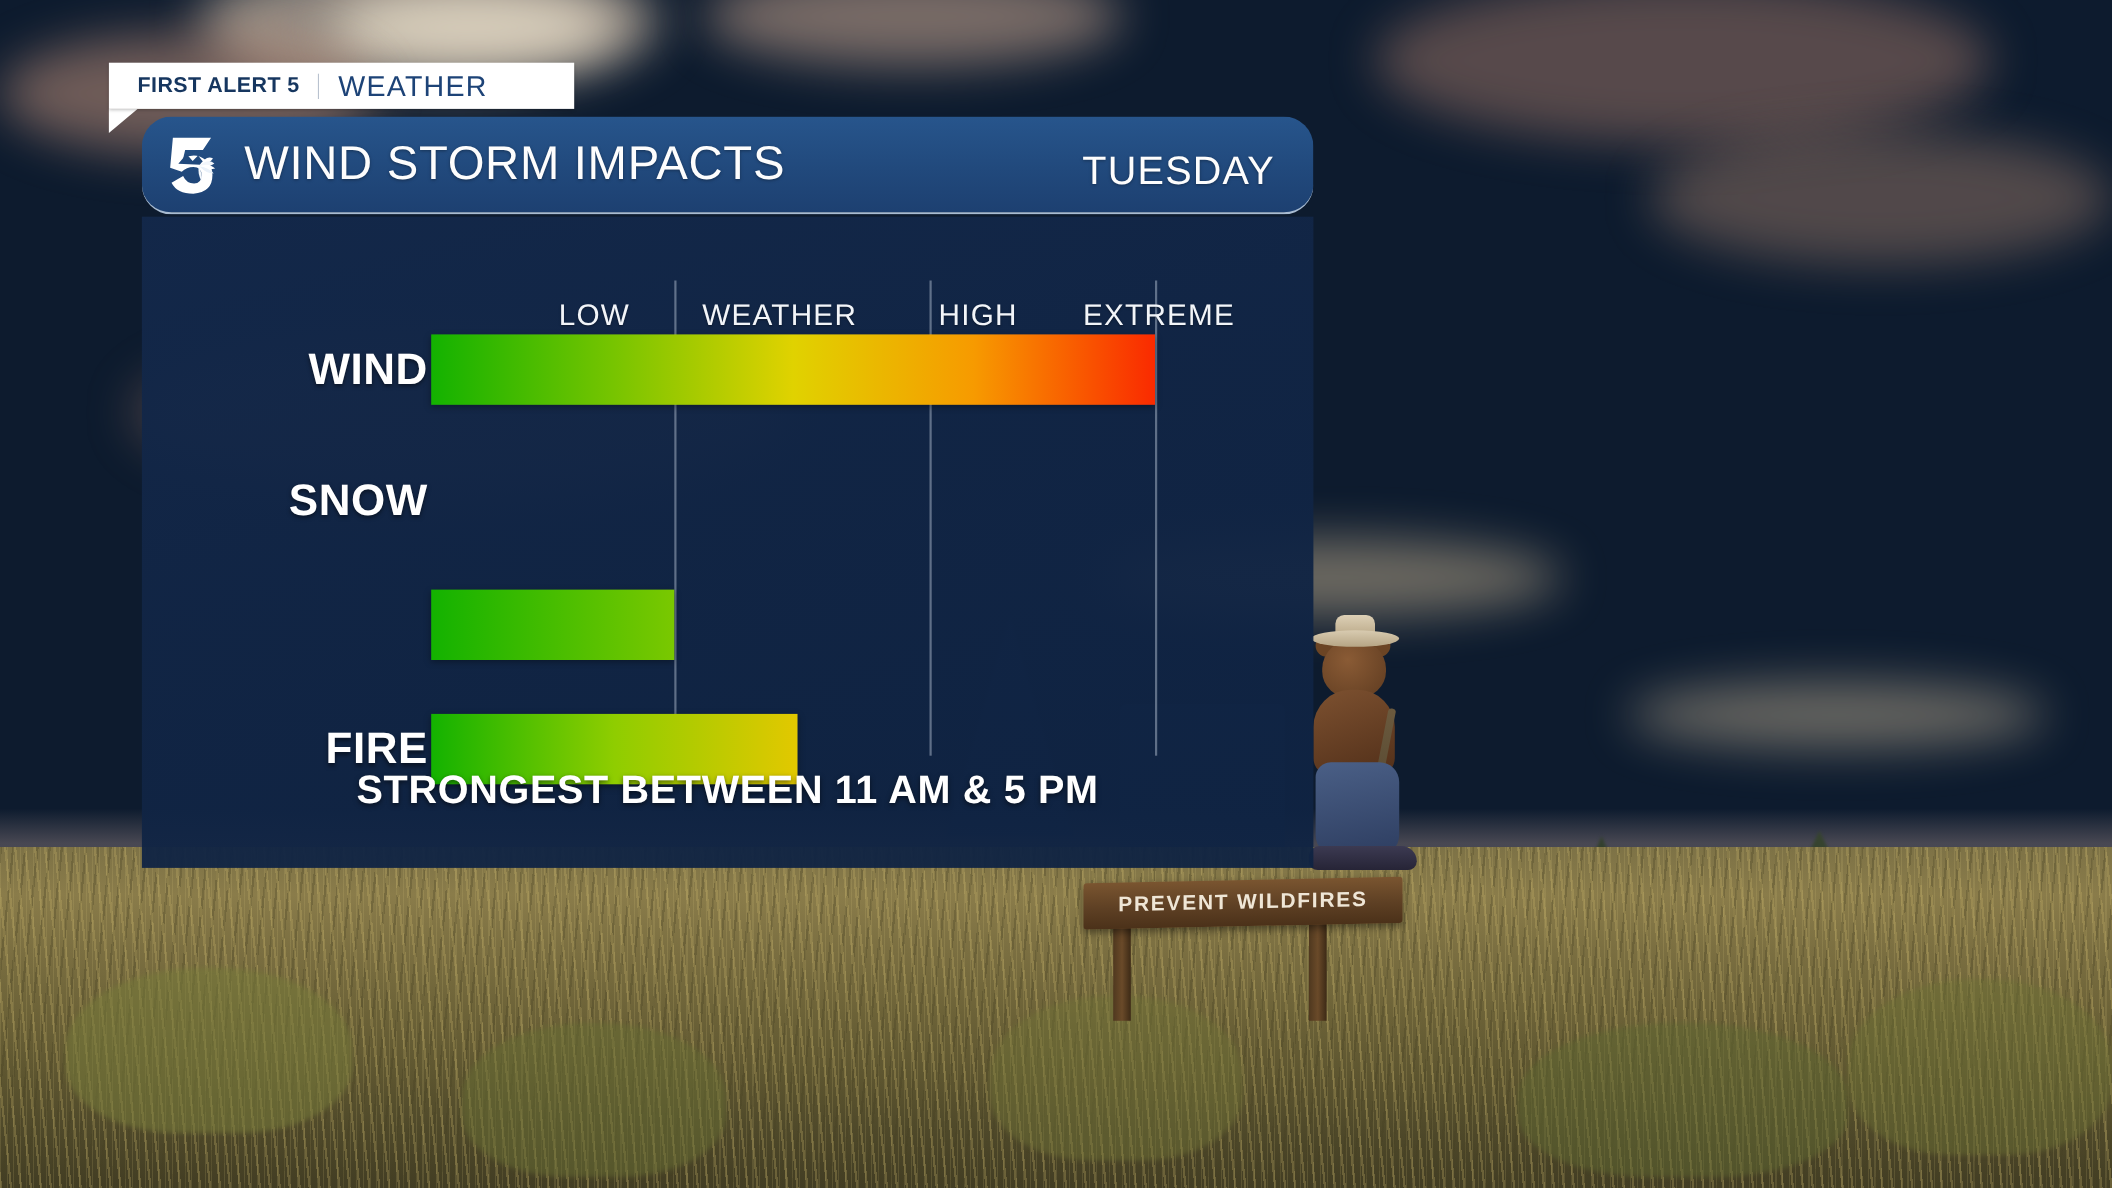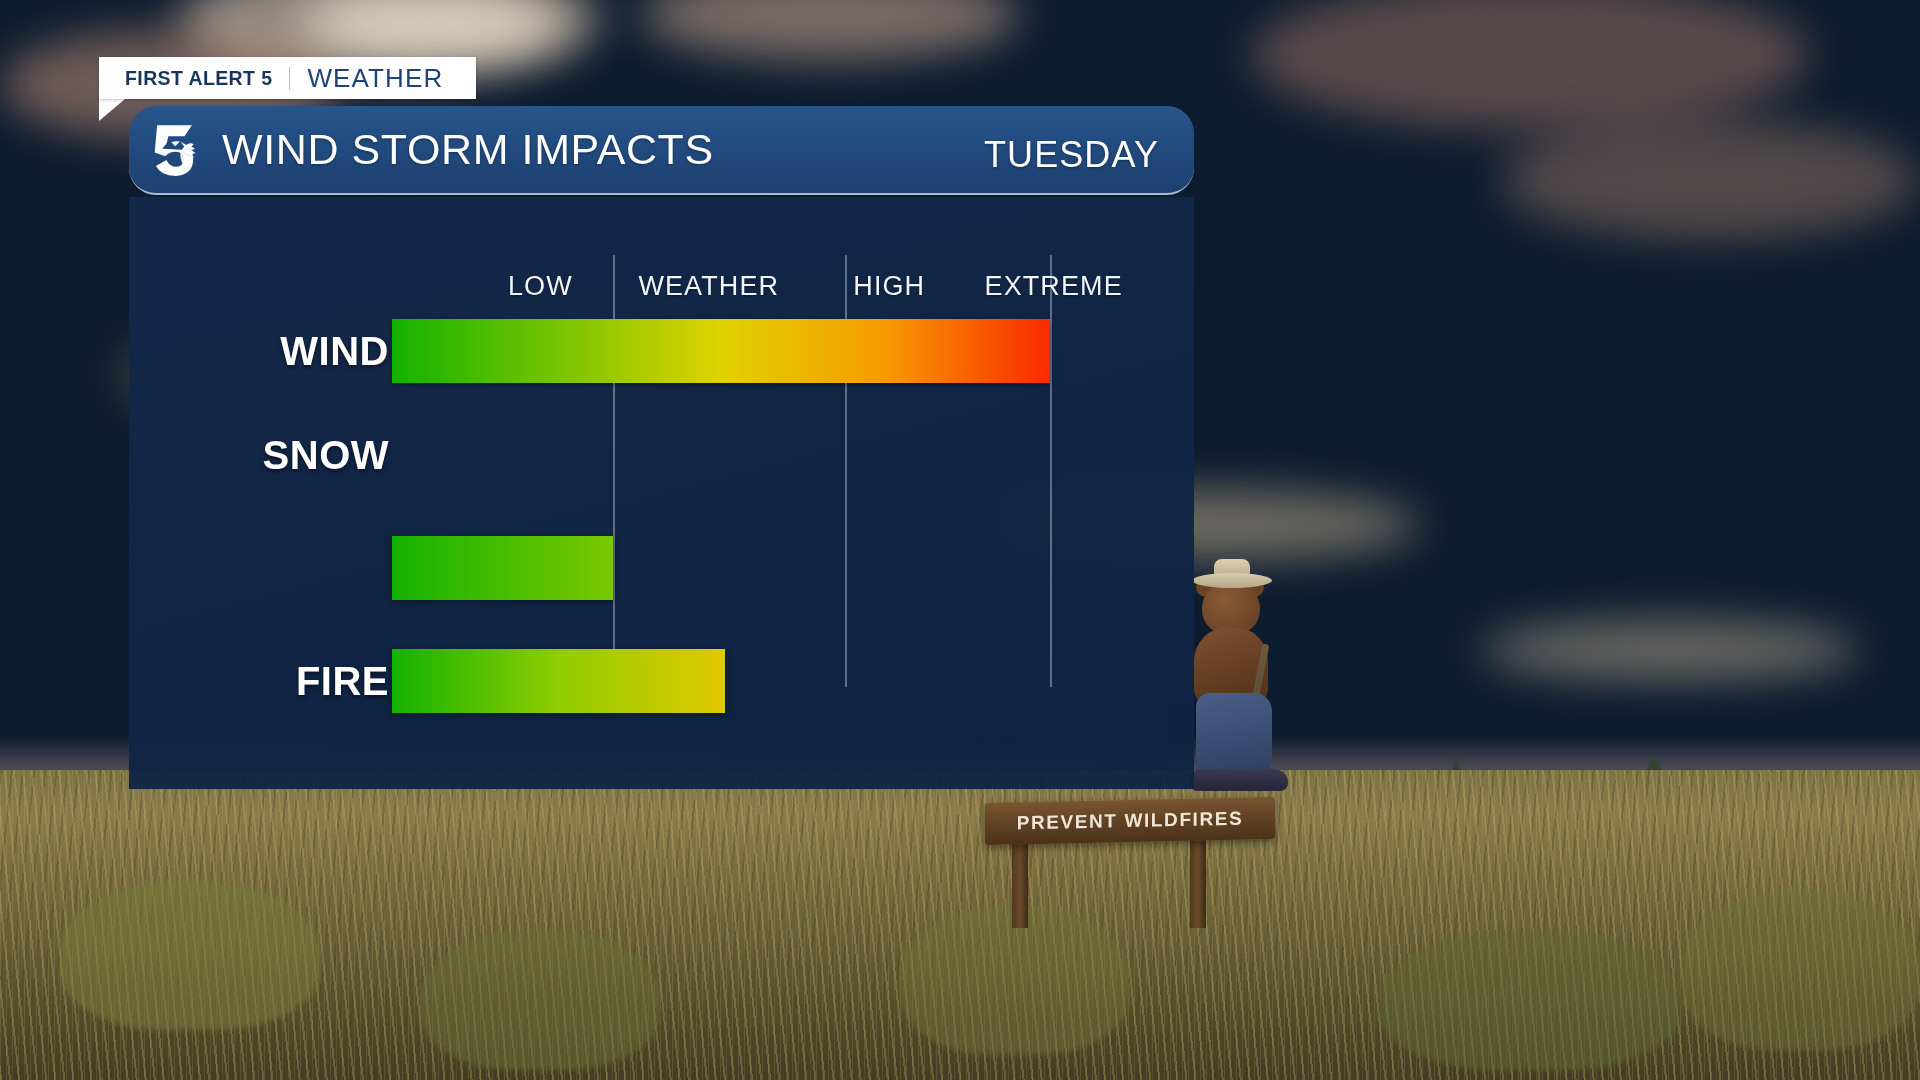--- a/index.html
+++ b/index.html
@@ -124,21 +124,21 @@
   .fd-sign { position:absolute; left:1018px; top:640px; width:150px; height:160px;
     background:rgba(30,58,96,.55); border-radius:6px; filter:blur(.6px); }
 
   
   .curve-sign { position:absolute; left:1528px; top:825px; width:22px; height:22px;
     background:#e8c23c; transform:rotate(45deg); filter:blur(.4px); }
   .curve-post { position:absolute; left:1537px; top:845px; width:4px; height:34px; background:#5b5442; }
 
   
   #alert-tab {
-    position:absolute; left:99px; top:57px; width:377px; height:42px;
+    position:absolute; left:99px; top:57px; width:423px; height:42px;
     background:#ffffff; display:flex; align-items:center; z-index:6;
     box-shadow:0 1px 3px rgba(0,0,0,.25);
   }
   #alert-tab-tail {
     position:absolute; left:99px; top:99px; width:0; height:0; z-index:5;
     border-left:0 solid transparent;
     border-top:22px solid #ffffff;
     border-right:26px solid transparent;
   }
   .tab-brand { color:#16365f; font-size:19.5px; font-weight:700; letter-spacing:.4px; margin-left:26px; }
@@ -282,30 +282,31 @@
         <div class="divider" style="left: 716.13px;"></div>
         <div class="divider" style="left: 920.64px;"></div>
       </div>
     <div id="scale-row">
         <div class="scale-label" style="left: 411.37px;">LOW</div>
         <div class="scale-label" style="left: 579.79px;">WEATHER</div>
         <div class="scale-label" style="left: 760.24px;">HIGH</div>
         <div class="scale-label" style="left: 924.65px;">EXTREME</div>
       </div>
     <div id="rows">
-        <div class="impact-row" style="top: 122px; padding-left: 24px;">
+        <div class="impact-row" style="top: 107px; padding-left: 24px;">
           <div class="impact-label">WIND</div>
           <div class="impact-bar" style="width: 657.64px; background: linear-gradient(90deg, rgb(19, 178, 0), rgb(118, 196, 0), rgb(224, 210, 0), rgb(247, 154, 0), rgb(250, 42, 0));"></div>
         </div>
         <div class="impact-row" style="top: 226px;">
           <div class="impact-label">SNOW</div>
         </div>
         <div class="impact-row" style="top: 339px;">
           <div class="impact-bar" style="width: 220.55px; background: linear-gradient(90deg, rgb(19, 178, 0), rgb(122, 200, 0));"></div>
         </div>
         <div class="impact-row" style="top: 452px;">
           <div class="impact-label">FIRE</div>
           <div class="impact-bar" style="width: 332.83px; background: linear-gradient(90deg, rgb(19, 178, 0), rgb(143, 205, 0), rgb(226, 200, 0));"></div>
         </div>
       </div>
+    <div id="caption">STRONGEST BETWEEN 11 AM &amp; 5 PM</div>
   </div>
 
 </div>
 
 </body></html>

